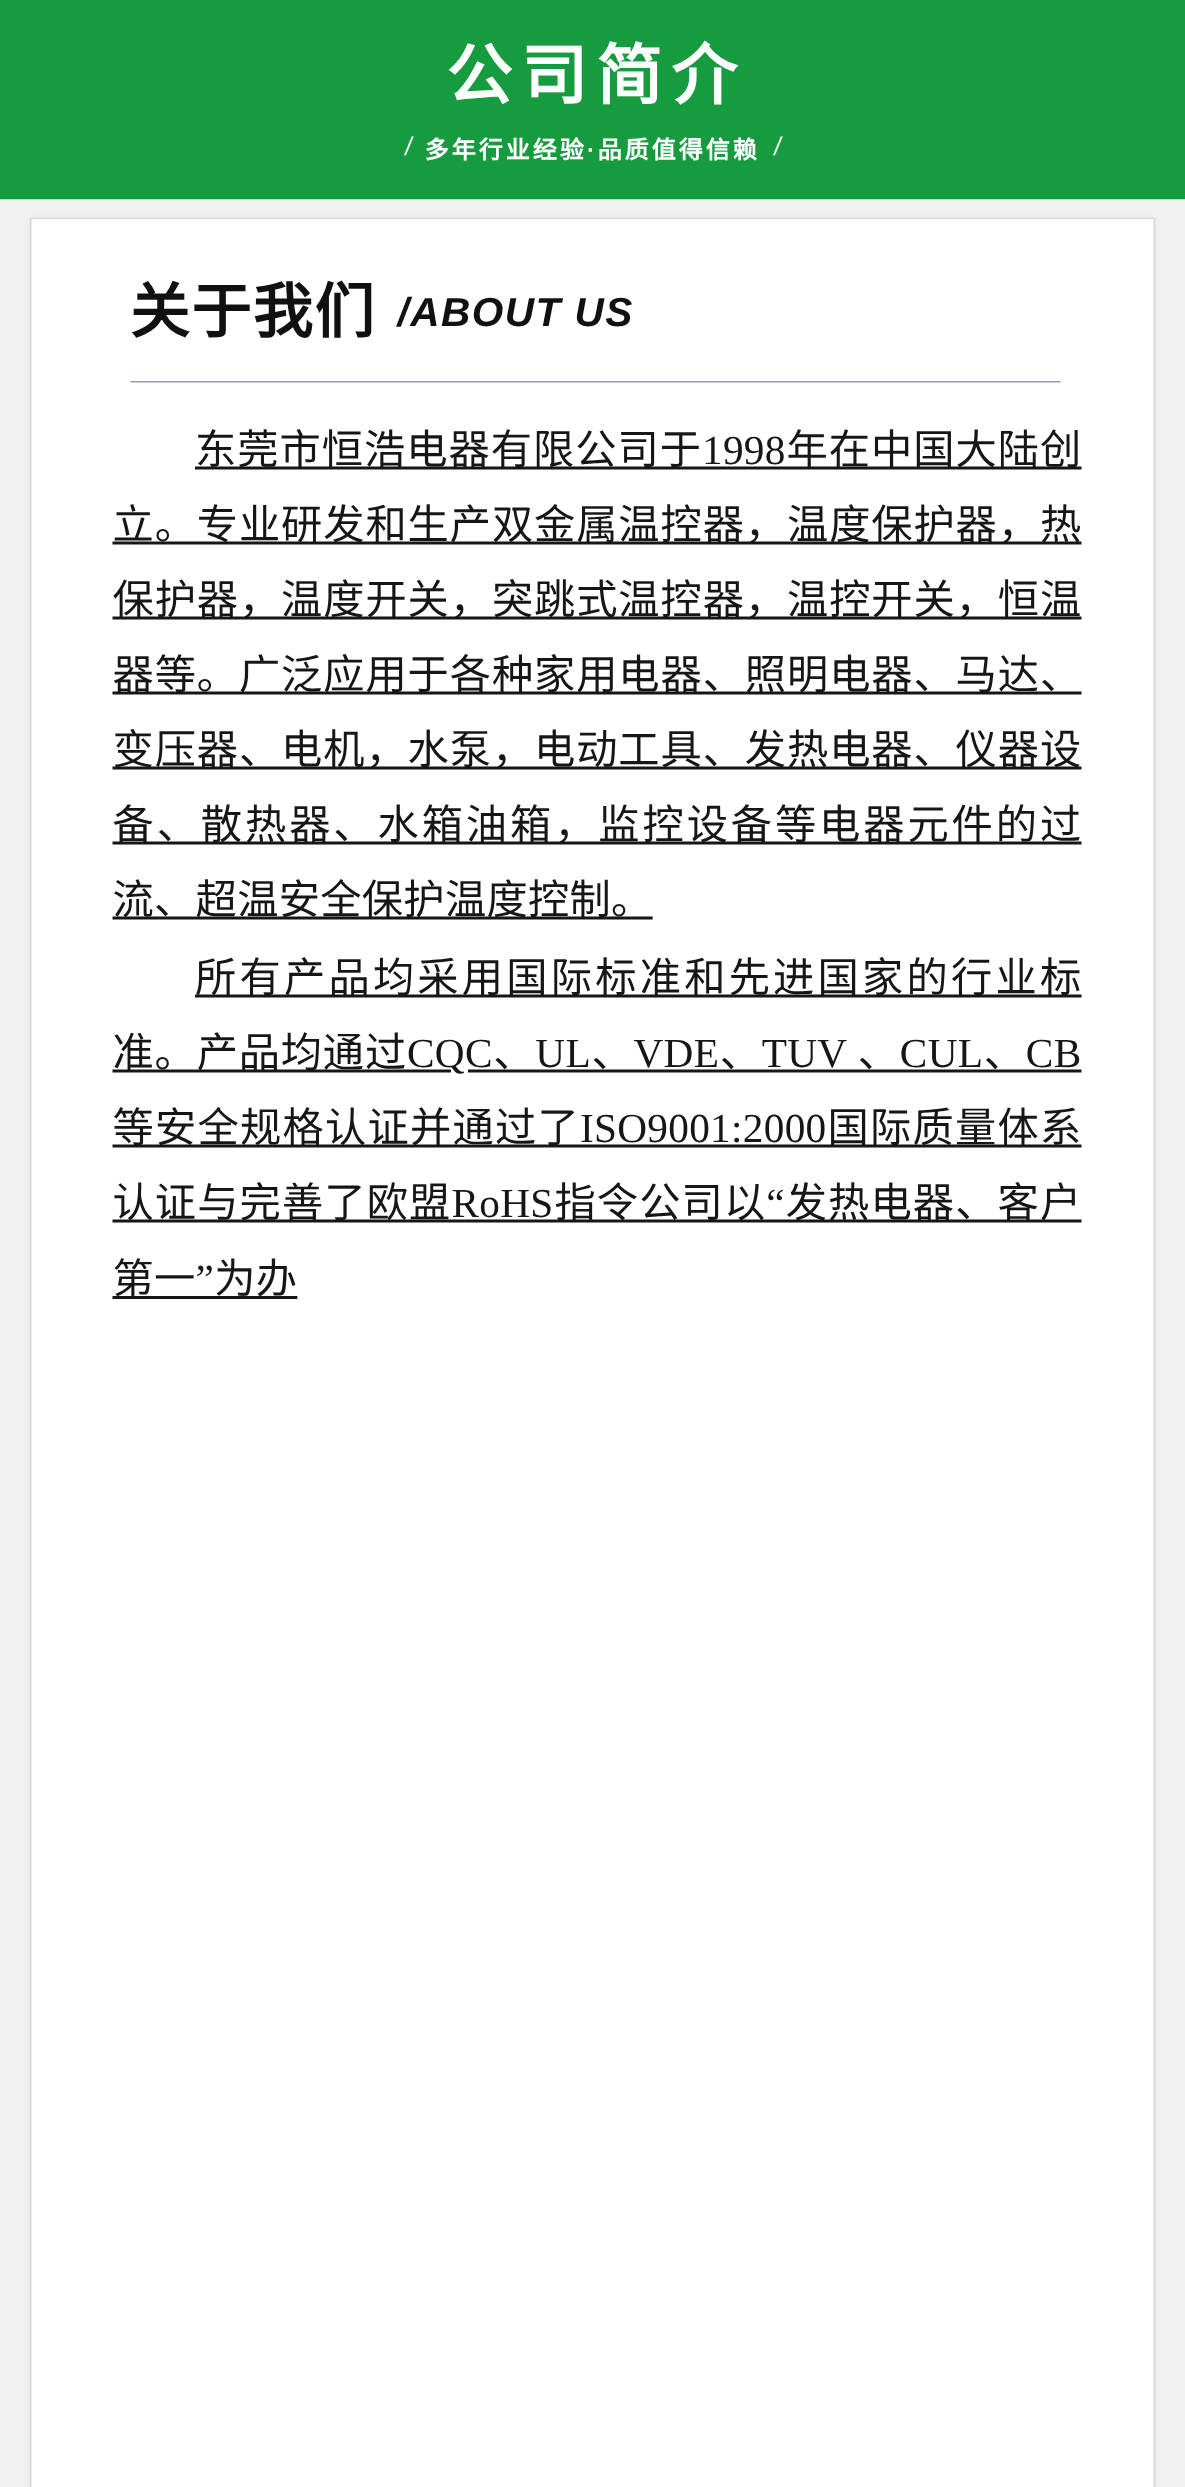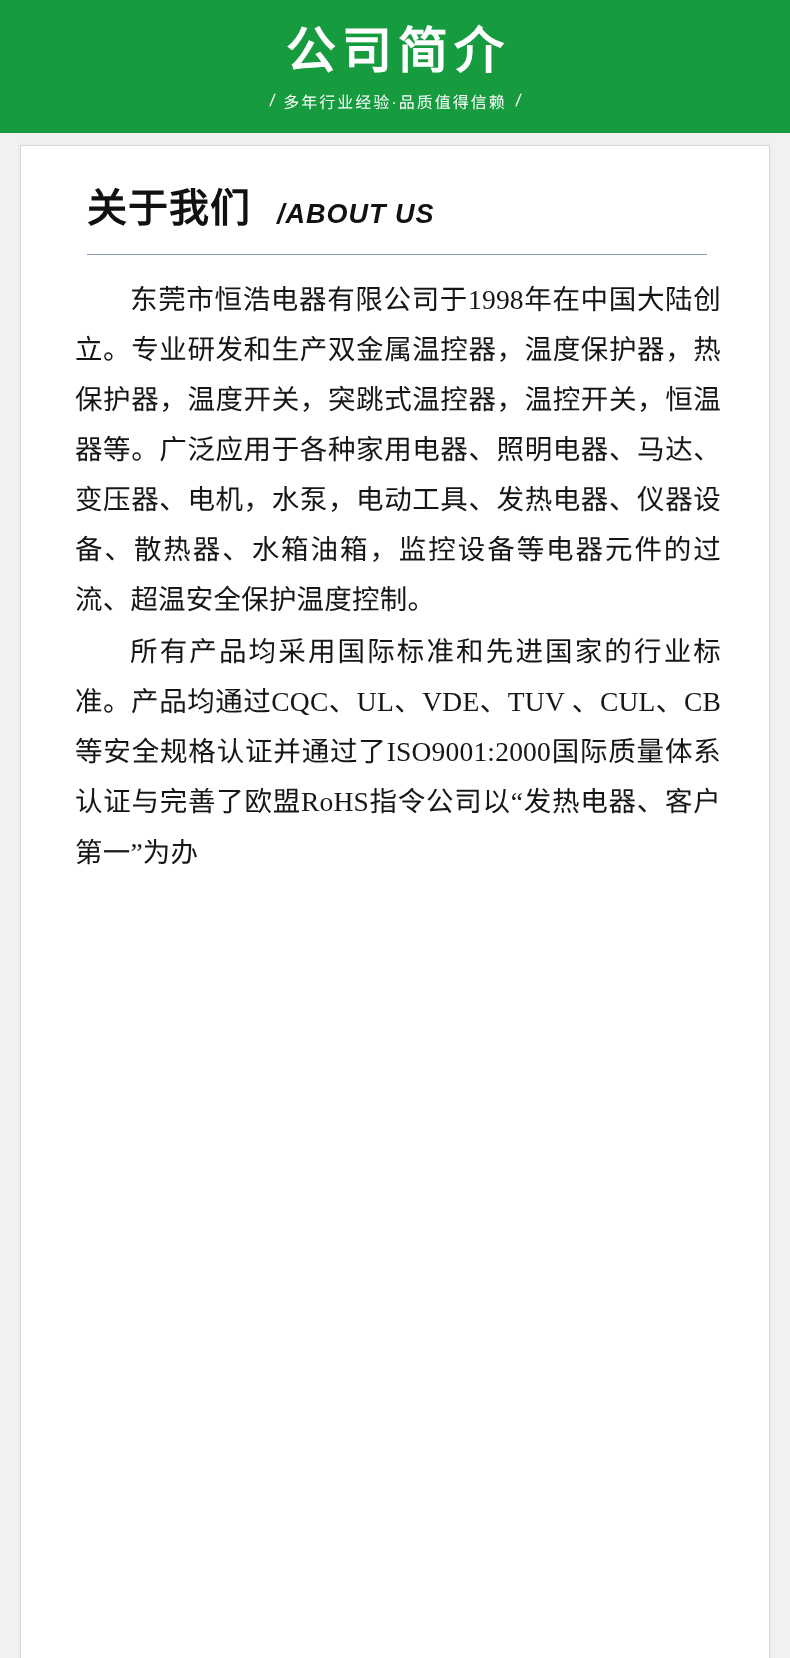--- a/index.html
+++ b/index.html
@@ -22,39 +22,40 @@
     background: #169b3f;
     display: flex;
     flex-direction: column;
     align-items: center;
     justify-content: center;
     box-sizing: border-box;
     padding-top: 4px;
   }
   .banner-title {
     color: #ffffff;
-    font-size: 50px;
+    font-size: 44px;
     font-weight: bold;
     letter-spacing: 6px;
     line-height: 1.1;
     text-align: center;
     margin: 0;
     padding-left: 6px;
   }
   .banner-sub-wrap {
     display: flex;
     align-items: center;
     justify-content: center;
     margin-top: 10px;
   }
   .banner-sub {
     color: #ffffff;
     font-size: 16px;
     letter-spacing: 2px;
     white-space: nowrap;
+    font-weight: bold;
   }
   .banner-slash {
     color: #ffffff;
     font-size: 17px;
     padding: 0 9px;
     transform: skewX(-8deg);
   }
 
   
   .card-wrap {
@@ -71,22 +72,22 @@
     height: 1520px;
     background: #ffffff;
     border: 1px solid #d8d8d8;
     box-sizing: border-box;
     padding: 42px 42px 0 42px;
     box-shadow: 0 0 3px rgba(0,0,0,0.07);
   }
 
   .heading-row {
     display: flex;
-    align-items: flex-end;
-    gap: 16px;
+    align-items: center;
+    gap: 4px;
     padding-left: 24px;
   }
   .heading-cn {
     font-size: 40px;
     font-weight: bold;
     color: #111111;
     letter-spacing: 1px;
     line-height: 1;
   }
   .heading-en {
@@ -111,20 +112,21 @@
     font-size: 27.5px;
     line-height: 1.82;
     color: #161616;
     letter-spacing: 0.2px;
     text-align: justify;
     font-family: "Liberation Serif", "DejaVu Serif", serif;
   }
   .body-text p {
     margin: 0 0 2px 0;
     text-indent: 2em;
+    text-decoration: underline;
   }
 </style>
 </head>
 <body>
 
 <div class="banner">
   <div class="banner-title">公司简介</div>
   <div class="banner-sub-wrap">
     <span class="banner-slash">/</span>
     <span class="banner-sub">多年行业经验·品质值得信赖</span>

